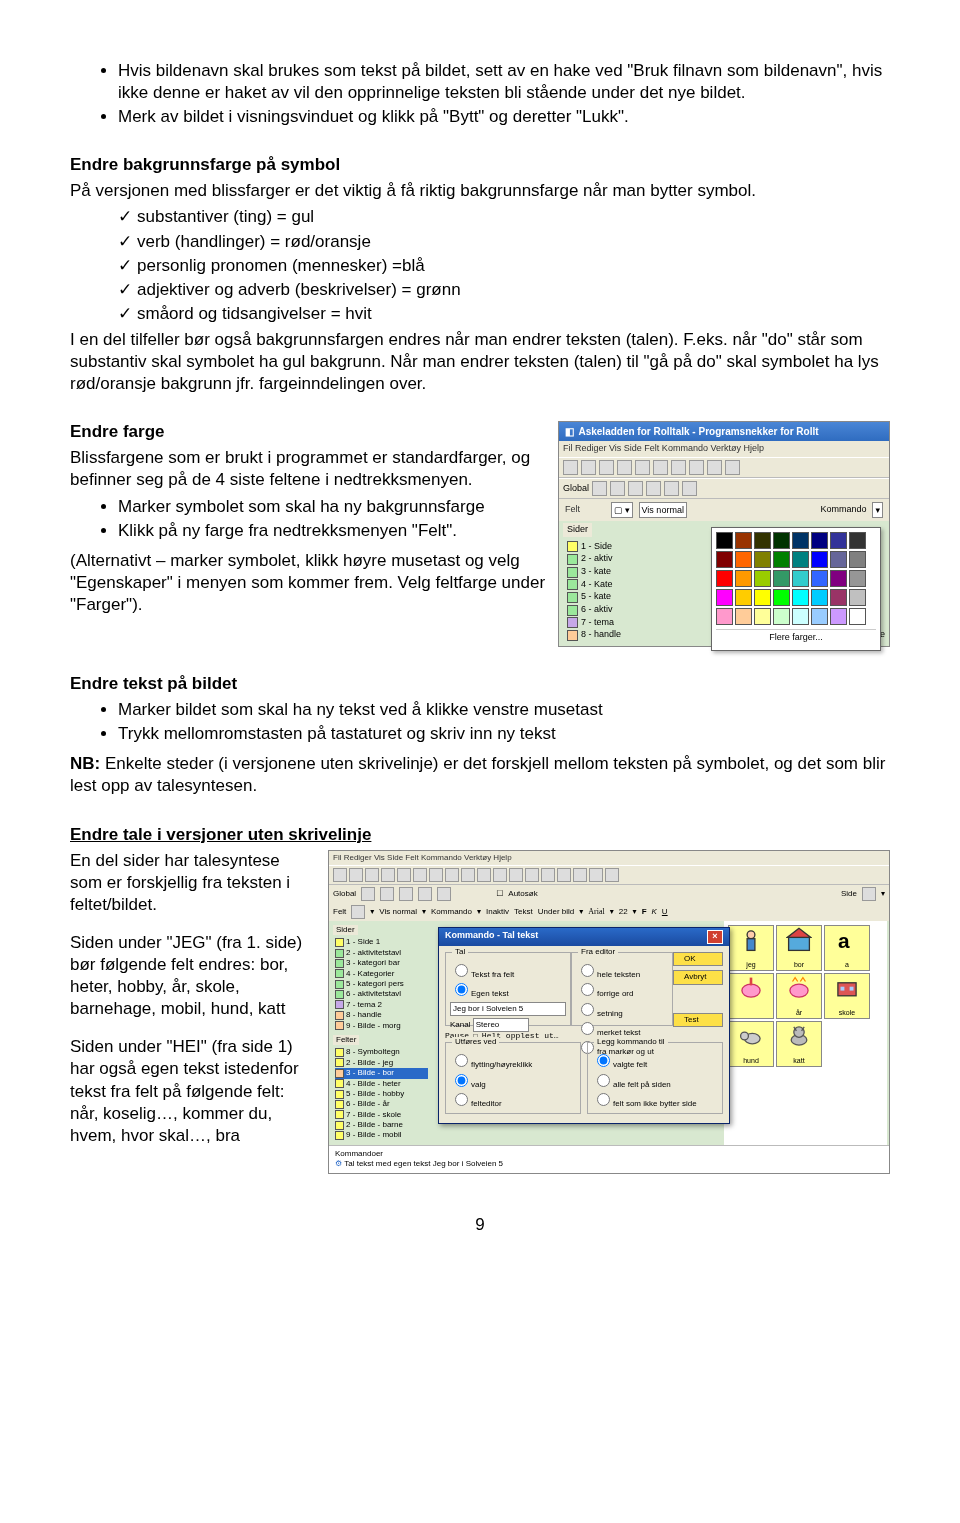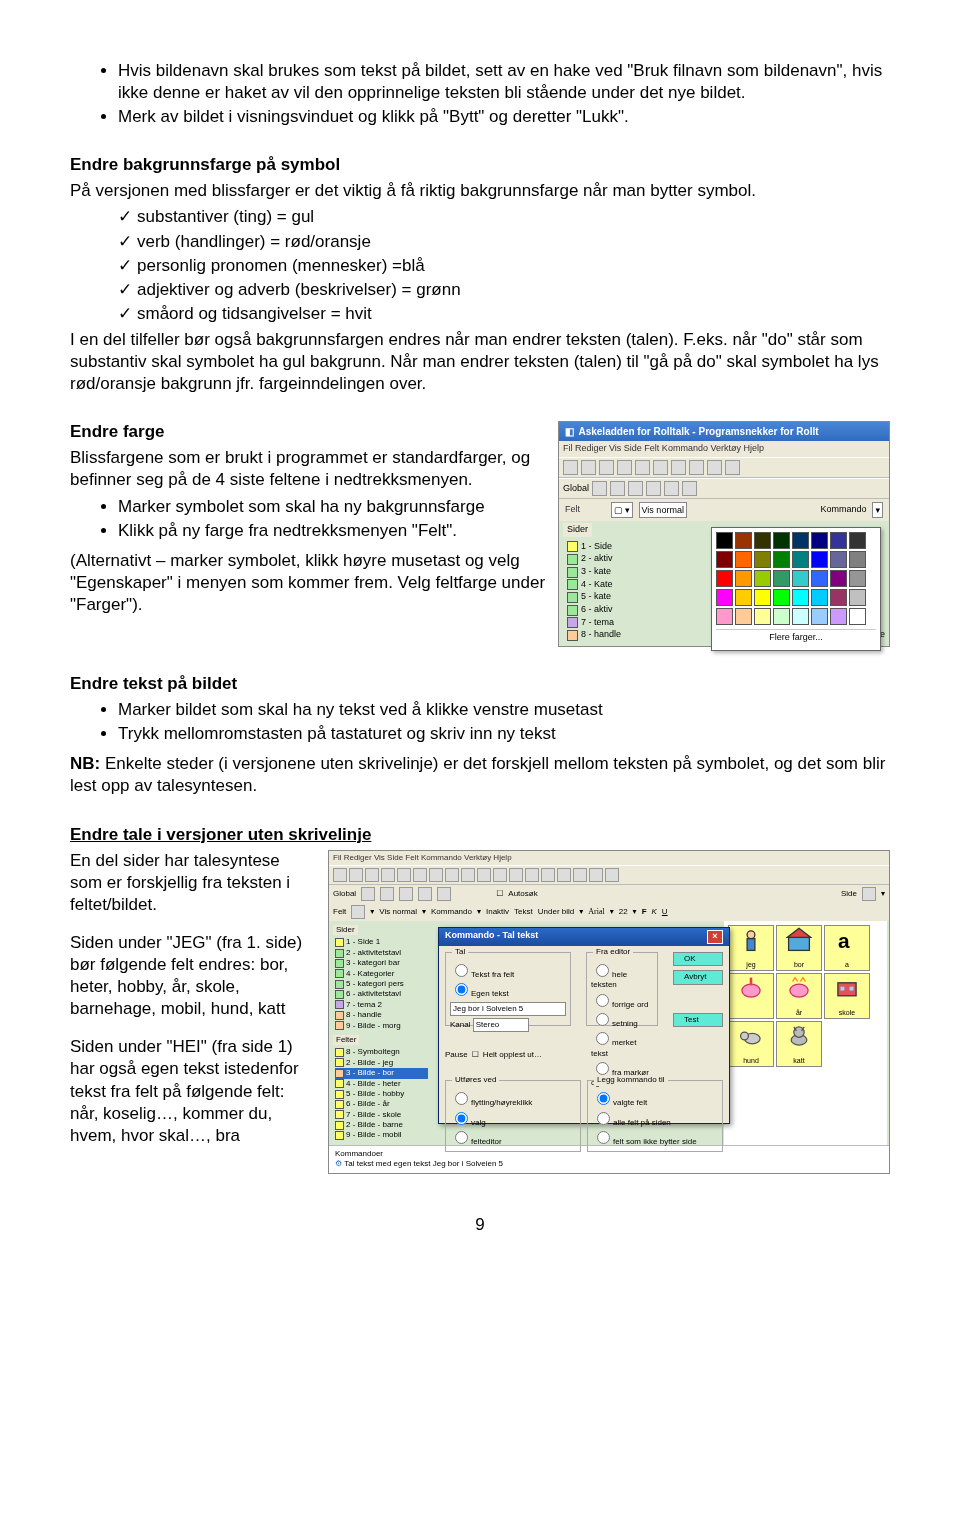--- a/index.html
+++ b/index.html
@@ -49,21 +49,21 @@
   .app2 .list { width:95px; padding:4px; }
   .app2 .list .label { background:#ece9d8; padding:0 3px; display:inline-block;}
   .app2 .list ul { list-style:none; padding:0; margin:2px 0 0 2px;}
   .app2 .list li { display:flex; align-items:center; gap:2px; white-space:nowrap;}
   .app2 .list li .sq { width:7px; height:7px; border:1px solid #555;}
   .app2 .dialog { position:relative; left:6px; top:6px; width:290px; height:195px; background:#ece9d8; border:1px solid #0a246a; box-shadow:2px 2px 5px rgba(0,0,0,0.4);}
   .app2 .dialog .dtitle { background:linear-gradient(#2a6ac8,#1a4aa0); color:#fff; padding:2px 6px; font-weight:bold; font-size:9px; display:flex; justify-content:space-between;}
   .app2 .dialog .dbody { padding:6px; font-size:8px;}
   .app2 .group { border:1px solid #aaa; padding:4px; margin-bottom:4px; position:relative;}
   .app2 .group .gtitle { position:absolute; top:-6px; left:6px; background:#ece9d8; padding:0 3px;}
-  .app2 .dbtn { border:1px solid #888; background:#5eead4; padding:1px 10px; font-size:8px; display:inline-block;}
+  .app2 .dbtn { border:1px solid #888; background:#fde047; padding:1px 10px; font-size:8px; display:inline-block;}
   .app2 .radio { margin-right:3px;}
   .app2 .km { background:#fff; border-top:1px solid #bbb; padding:3px 6px;}
   .app2 .right { width:155px; padding:4px; background:#fff;}
   .app2 .sgrid { display:grid; grid-template-columns:repeat(3,46px); gap:2px;}
   .app2 .sbox { border:1px solid #888; height:42px; display:flex; flex-direction:column; align-items:center; justify-content:space-between; font-size:7px; padding:1px;}
   .app2 .sbox svg { width:26px; height:26px;}
   .pagenum { text-align:center; margin-top:40px; font-size:17px;}
   .txtfield { border:1px solid #888; background:#fff; padding:0 2px; display:inline-block; height:12px; line-height:12px; min-width:80px;}
 </style>
 </head>
@@ -398,21 +398,21 @@
               </li>
           </ul>
         </div>
 
         <div class="dialog">
           <div class="dtitle">
               <span>Kommando - Tal tekst</span>
               <span style="background:#d04030;color:#fff;width:14px;text-align:center;border:1px solid #fff">×</span>
             </div>
           <div class="dbody">
-            <div style="display:flex; gap:15px;">
+            <div style="display:flex; gap:0;">
               <div style="flex:1">
                 <div class="group" style="height:64px">
                   <span class="gtitle">Tal</span>
                   <div style="margin-top:4px"><input type="radio" class="radio" style=""><span>Tekst fra felt</span></div>
                   <div><input type="radio" class="radio" checked="" style=""><span>Egen tekst</span></div>
                   <div class="txtfield" style="width:110px; margin-top:2px;">Jeg bor i Solveien 5</div>
                   <div style="margin-top:2px"><span>Kanal</span> <span class="txtfield" style="min-width:50px">Stereo</span></div>
                 </div>
               </div>
               <div style="flex:1">
@@ -425,21 +425,21 @@
                   <div><input type="radio" class="radio" style=""><span>fra markør og ut</span></div>
                 </div>
               </div>
               <div style="width:50px; display:flex; flex-direction:column; gap:4px;">
                 <span class="dbtn">OK</span>
                 <span class="dbtn">Avbryt</span>
                 <span style="height:20px"></span>
                 <span class="dbtn">Test</span>
               </div>
             </div>
-            <div style="display:flex; gap:4px; margin:20px 0;">
+            <div style="display:flex; gap:4px; margin:1px 0;font-family:Liberation Mono, monospace;">
               <span>Pause</span>
               <span>☐ </span>
                 <span>Helt opplest ut…</span>
             </div>
             <div style="display:flex; gap:6px;">
               <div class="group" style="flex:1">
                 <span class="gtitle">Utføres ved</span>
                 <div style="margin-top:4px"><input type="radio" class="radio" style=""><span>flytting/høyreklikk</span></div>
                 <div><input type="radio" class="radio" checked="" style=""><span>valg</span></div>
                 <div><input type="radio" class="radio" style=""><span>felteditor</span></div>

